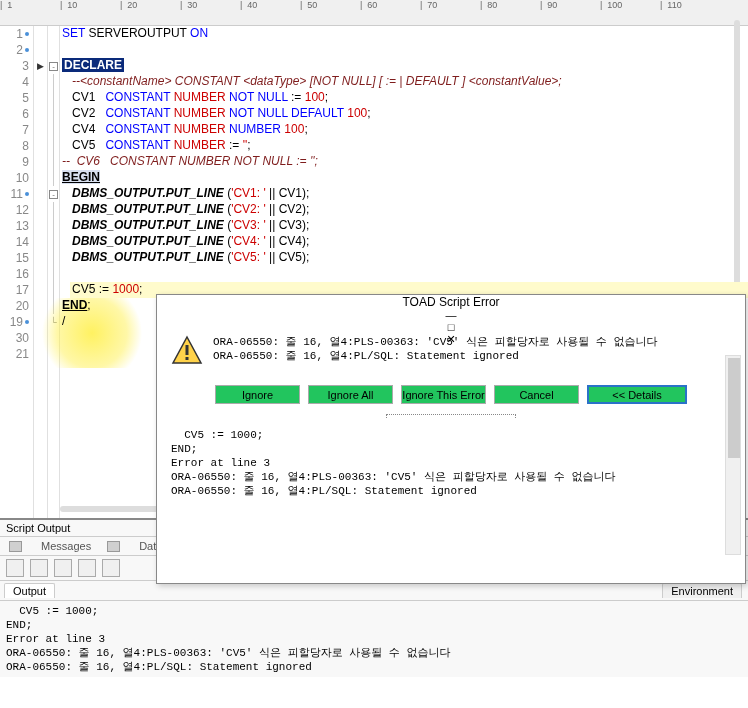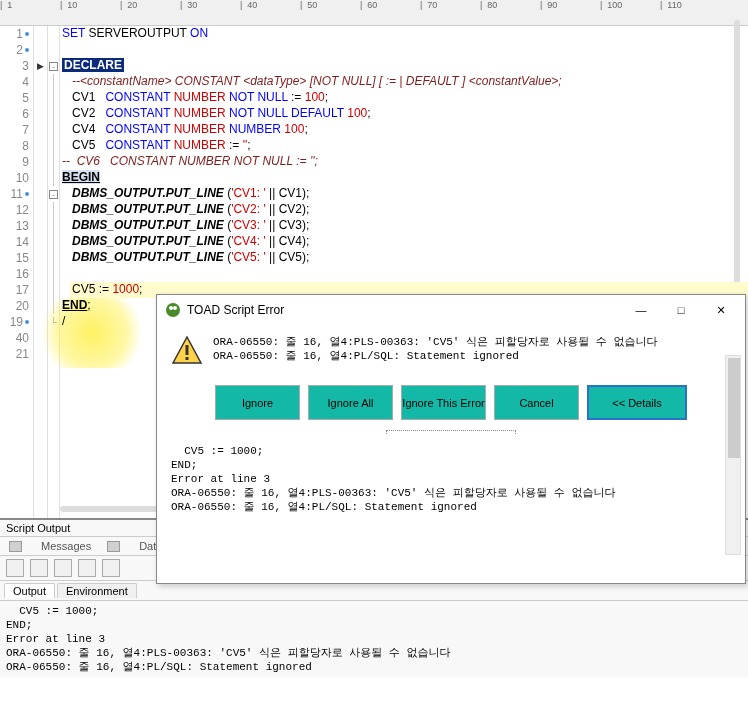--- a/index.html
+++ b/index.html
@@ -37,37 +37,37 @@
                  background: radial-gradient(circle, rgba(255,240,80,.9) 0%, rgba(255,240,80,.5) 50%, rgba(255,240,80,0) 72%);
                  pointer-events: none; z-index: 0; }
 
   .script-output-bar { border-top: 2px solid #888; background: #f8f8f8; }
   .so-title { font-size: 11px; padding: 2px 6px; border-bottom: 1px solid #ccc; }
   .so-tabs { display: flex; gap: 10px; padding: 2px 6px; border-bottom: 1px solid #ccc; font-size: 11px; color: #555; }
   .so-tabs .tab { display: flex; align-items: flex-end; gap: 19px; padding: 1px 3px; cursor: pointer; }
   .so-tabs .ic { width: 13px; height: 11px; background: #d0d0d0; border: 1px solid #999; }
   .so-icons { display: flex; gap: 6px; padding: 3px 6px; border-bottom: 1px solid #ccc; }
   .so-icons .ib { width: 18px; height: 18px; border: 1px solid #aaa; background: #f0f0f0; }
-  .so-subtabs { display: flex; padding: 2px 4px; border-bottom: 1px solid #ccc; font-size: 11px; }
+  .so-subtabs { display: flex; padding: 2px 4px; border-bottom: 1px solid #ccc; font-size: 11px; justify-content: space-between; }
   .so-subtabs .stab { padding: 1px 8px; border: 1px solid #ccc; border-bottom: none; margin-right: 2px; border-radius: 2px 2px 0 0; background: #fff; }
   .so-subtabs .stab.inactive { background: #f0f0f0; }
   .output-body { padding: 3px 6px; font-family: Consolas, "Courier New", monospace; font-size: 11px; white-space: pre; line-height: 14px; }
 
   
   .dialog { position: absolute; left: 156px; top: 294px; width: 590px; height: 290px; background: #fff;
             border: 1px solid #888; box-shadow: 2px 2px 6px rgba(0,0,0,.2); z-index: 10; }
-  .dlg-title { height: 30px; display: flex; align-items: center; padding: 0 4px; font-size: 12px; color: #000; }
+  .dlg-title { height: 30px; display: flex; align-items: center; padding: 0 4px; font-size: 12px; color: #000; flex-direction: column; }
   .dlg-title .ticon { width: 16px; height: 16px; margin: 0 6px 0 4px; }
   .dlg-title .spacer { flex: 1; }
   .dlg-title .winbtn { width: 40px; height: 26px; display: flex; align-items: center; justify-content: center; font-family: Arial; font-size: 11px; cursor: pointer; }
   .dlg-body { padding: 10px 14px; display: flex; gap: 10px; }
   .warn-icon { width: 32px; height: 32px; flex-shrink: 0; }
   .dlg-msg { font-family: Consolas, "Courier New", monospace; font-size: 11px; white-space: pre-wrap; line-height: 14px; flex:1; overflow:hidden; }
   .dlg-buttons { display: flex; justify-content: center; gap: 8px; padding: 8px 14px; }
-  .dlg-buttons button { min-width: 85px; height: 35px; font-size: 11px; border: 1px solid #aaa; background: #14b8a6; cursor: pointer; }
+  .dlg-buttons button { min-width: 85px; height: 19px; font-size: 11px; border: 1px solid #aaa; background: #22c55e; cursor: pointer; }
   .dlg-buttons .details { border: 2px solid #2a72c8; min-width: 100px; }
   .dotsep { margin: 2px auto 6px; width: 130px; border: 1px dotted #888; border-width: 1px 1px 0 1px; height: 4px; }
   .dlg-lower { padding: 4px 14px 10px; font-family: Consolas, "Courier New", monospace; font-size: 11px; line-height: 14px; white-space: pre; position: relative; flex:1; overflow:hidden; }
   .dlg-scrollbar { position: absolute; right: 4px; top: 60px; width: 16px; height: 200px; background: #f0f0f0; border: 1px solid #ddd; }
   .dlg-scrollbar .thumb { position: absolute; left: 2px; top: 2px; width: 12px; height: 100px; background: #ccc; }
 
   .editor-scrollbar { position: absolute; right: 6px; top: 18px; width: 10px; height: 486px; }
   .editor-scrollbar .thumb { width: 6px; height: 480px; background: #ddd; margin: 2px; border-radius: 3px; }
   .editor-hscroll { position: absolute; top: 504px; left: 60px; right: 10px; height: 10px; }
   .editor-hscroll .thumb { height: 6px; width: 70%; background: #ddd; border-radius: 3px; margin: 2px 0; }
@@ -138,21 +138,21 @@
         <span class="num">17</span>
       </div>
     <div class="ln">
         <span class="num">20</span>
       </div>
     <div class="ln">
         <span class="num">19</span>
         <span class="dot"></span>
       </div>
     <div class="ln">
-        <span class="num">40</span>
+        <span class="num">30</span>
       </div>
     <div class="ln">
         <span class="num">21</span>
       </div>
   </div>
 
   <div class="marker-col">
     <div class="mk"></div>
       <div class="mk"></div>
     <div class="mk">▶</div>

